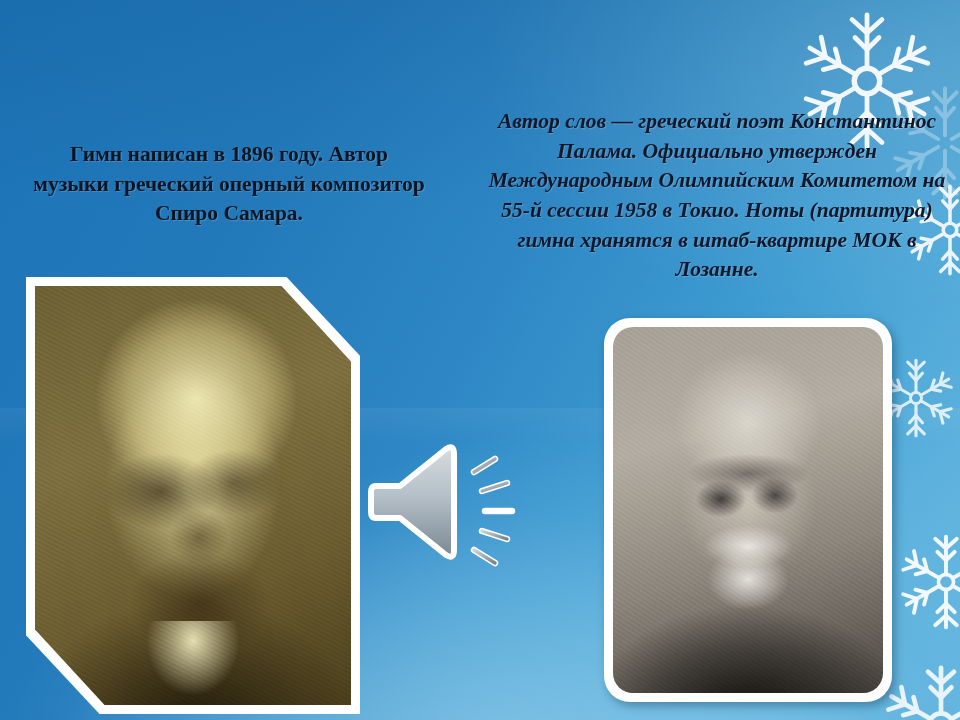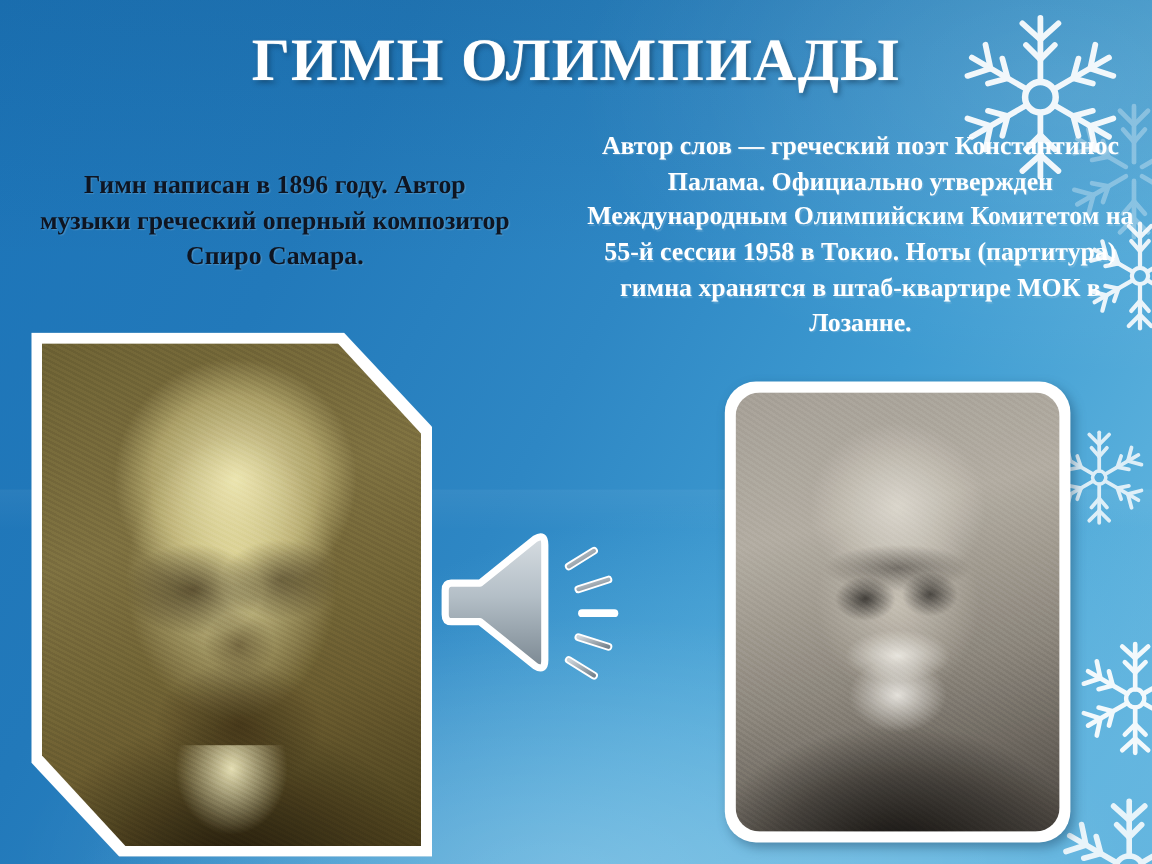--- a/index.html
+++ b/index.html
@@ -297,25 +297,24 @@
         </g>
         <use href="#armF" transform="rotate(60 50 50)"></use>
         <use href="#armF" transform="rotate(120 50 50)"></use>
         <use href="#armF" transform="rotate(180 50 50)"></use>
         <use href="#armF" transform="rotate(240 50 50)"></use>
         <use href="#armF" transform="rotate(300 50 50)"></use>
       </g>
     </svg>
   </div>
 
-  <div class="title" style="color: rgb(255, 255, 255);">ГИМН ОЛИМПИАДЫ</div>
 
   <div class="txt txt-left" style="color: rgb(14, 21, 34);">Гимн написан в 1896 году. Автор музыки греческий оперный композитор Спиро Самара.</div>
 
-  <div class="txt txt-right" style="color: #ffffff;">Автор слов — греческий поэт Константинос  Палама. Официально утвержден Международным Олимпийским Комитетом на 55-й сессии 1958 в Токио. Ноты (партитура) гимна хранятся в штаб-квартире МОК в Лозанне.</div>
+  <div class="txt txt-right" style="color: #0f172a; font-style: italic;">Автор слов — греческий поэт Константинос  Палама. Официально утвержден Международным Олимпийским Комитетом на 55-й сессии 1958 в Токио. Ноты (партитура) гимна хранятся в штаб-квартире МОК в Лозанне.</div>
 
   <div class="frame" id="frame-left">
     <div class="photo">
       <div class="portrait p-samaras">
         <div class="collar"></div>
         <div class="grain"></div>
       </div>
     </div>
   </div>
 

